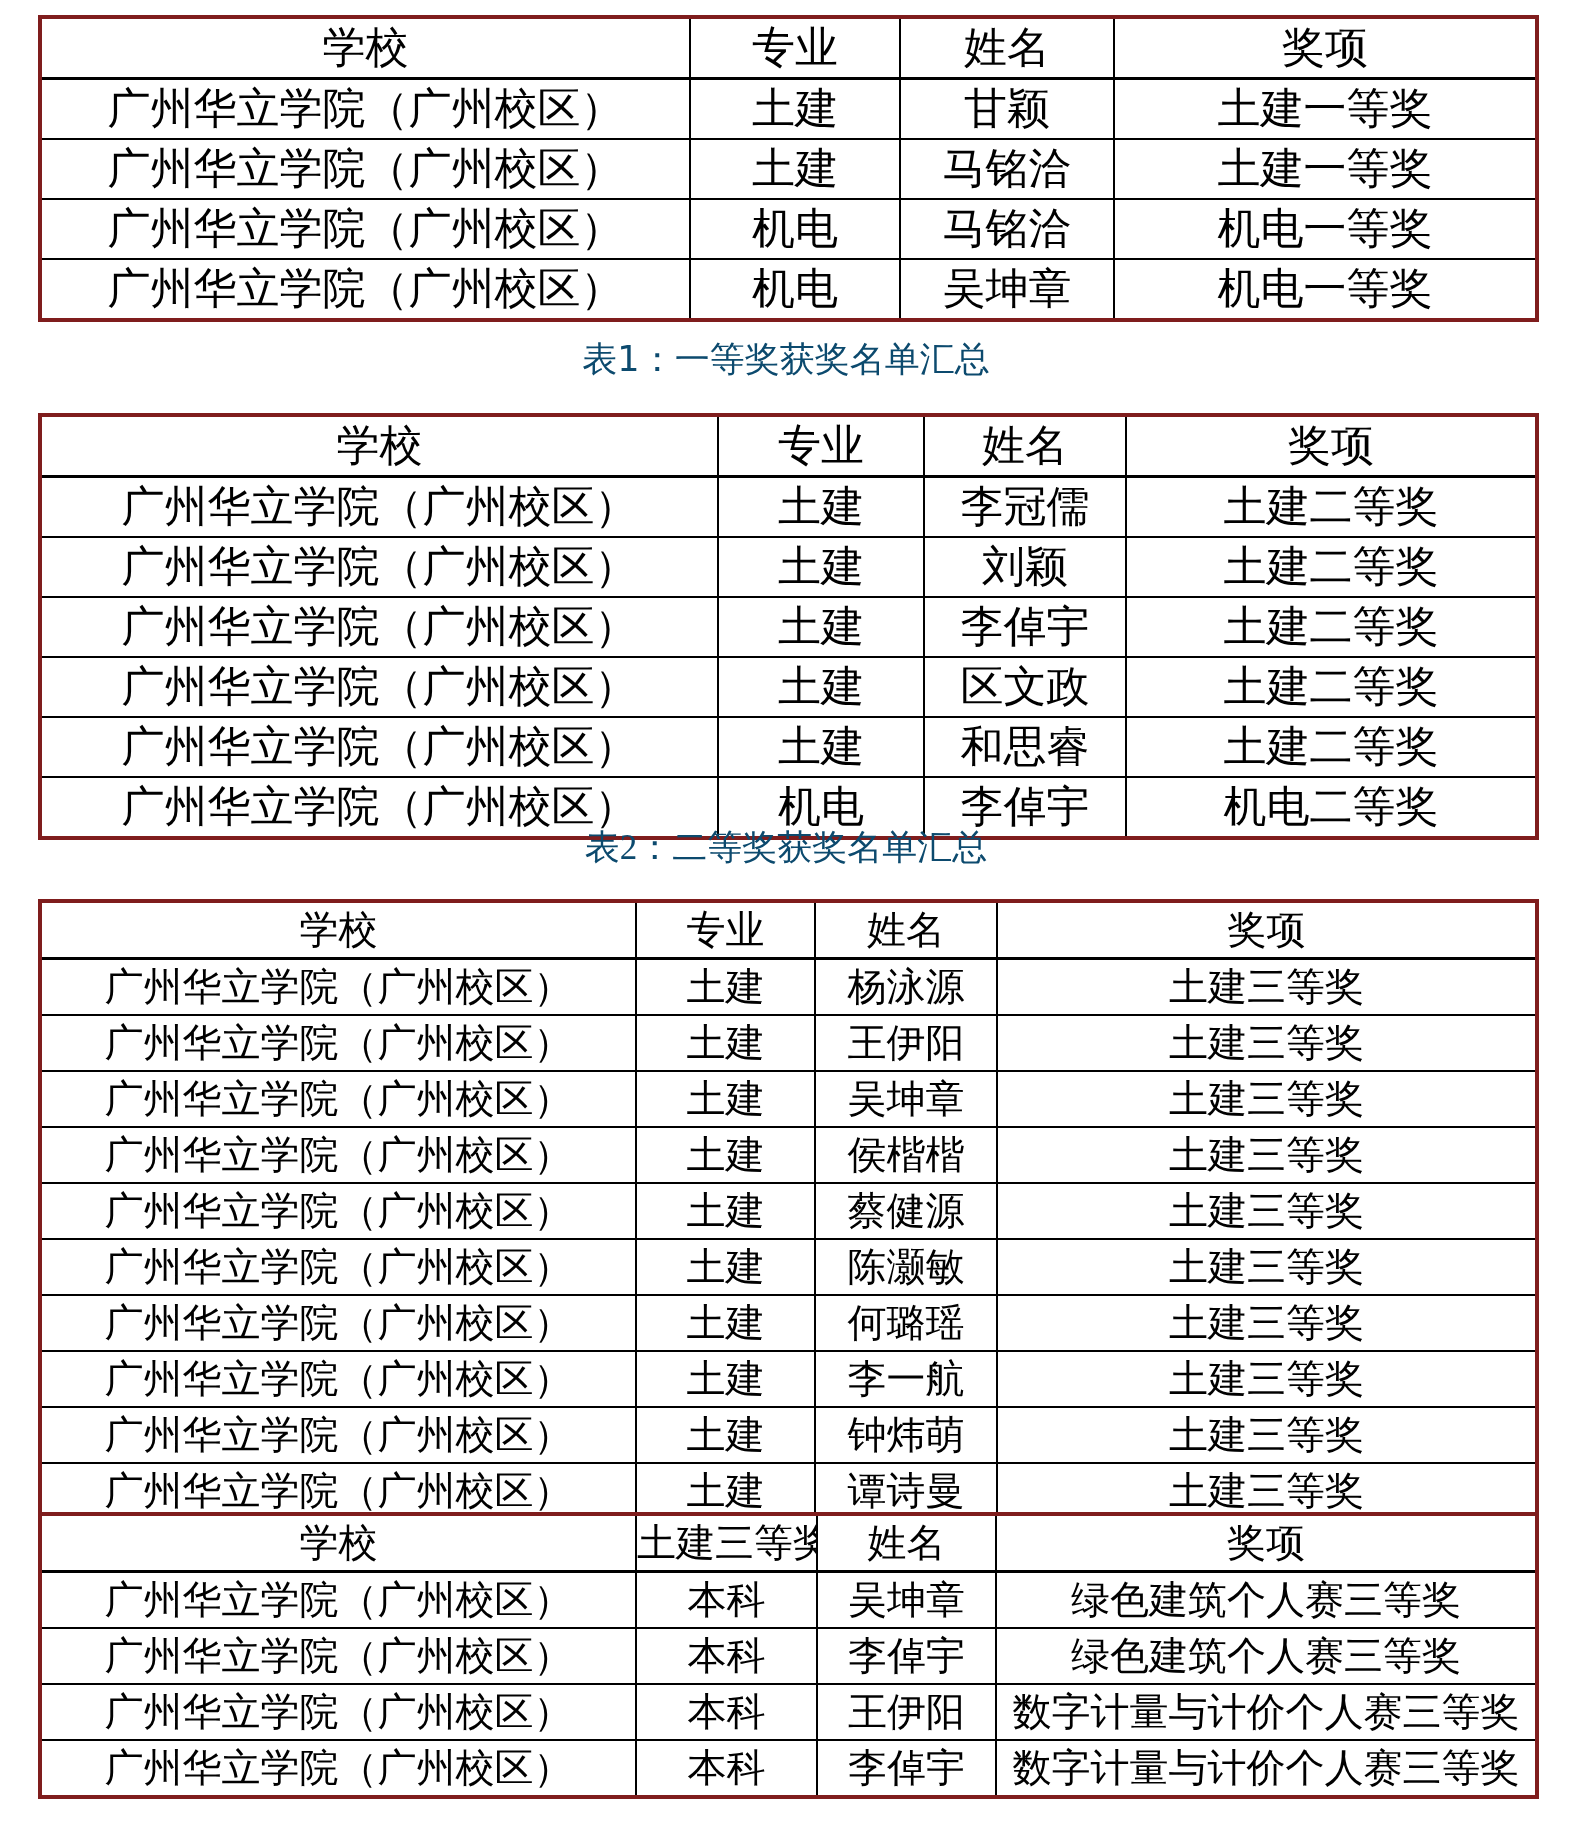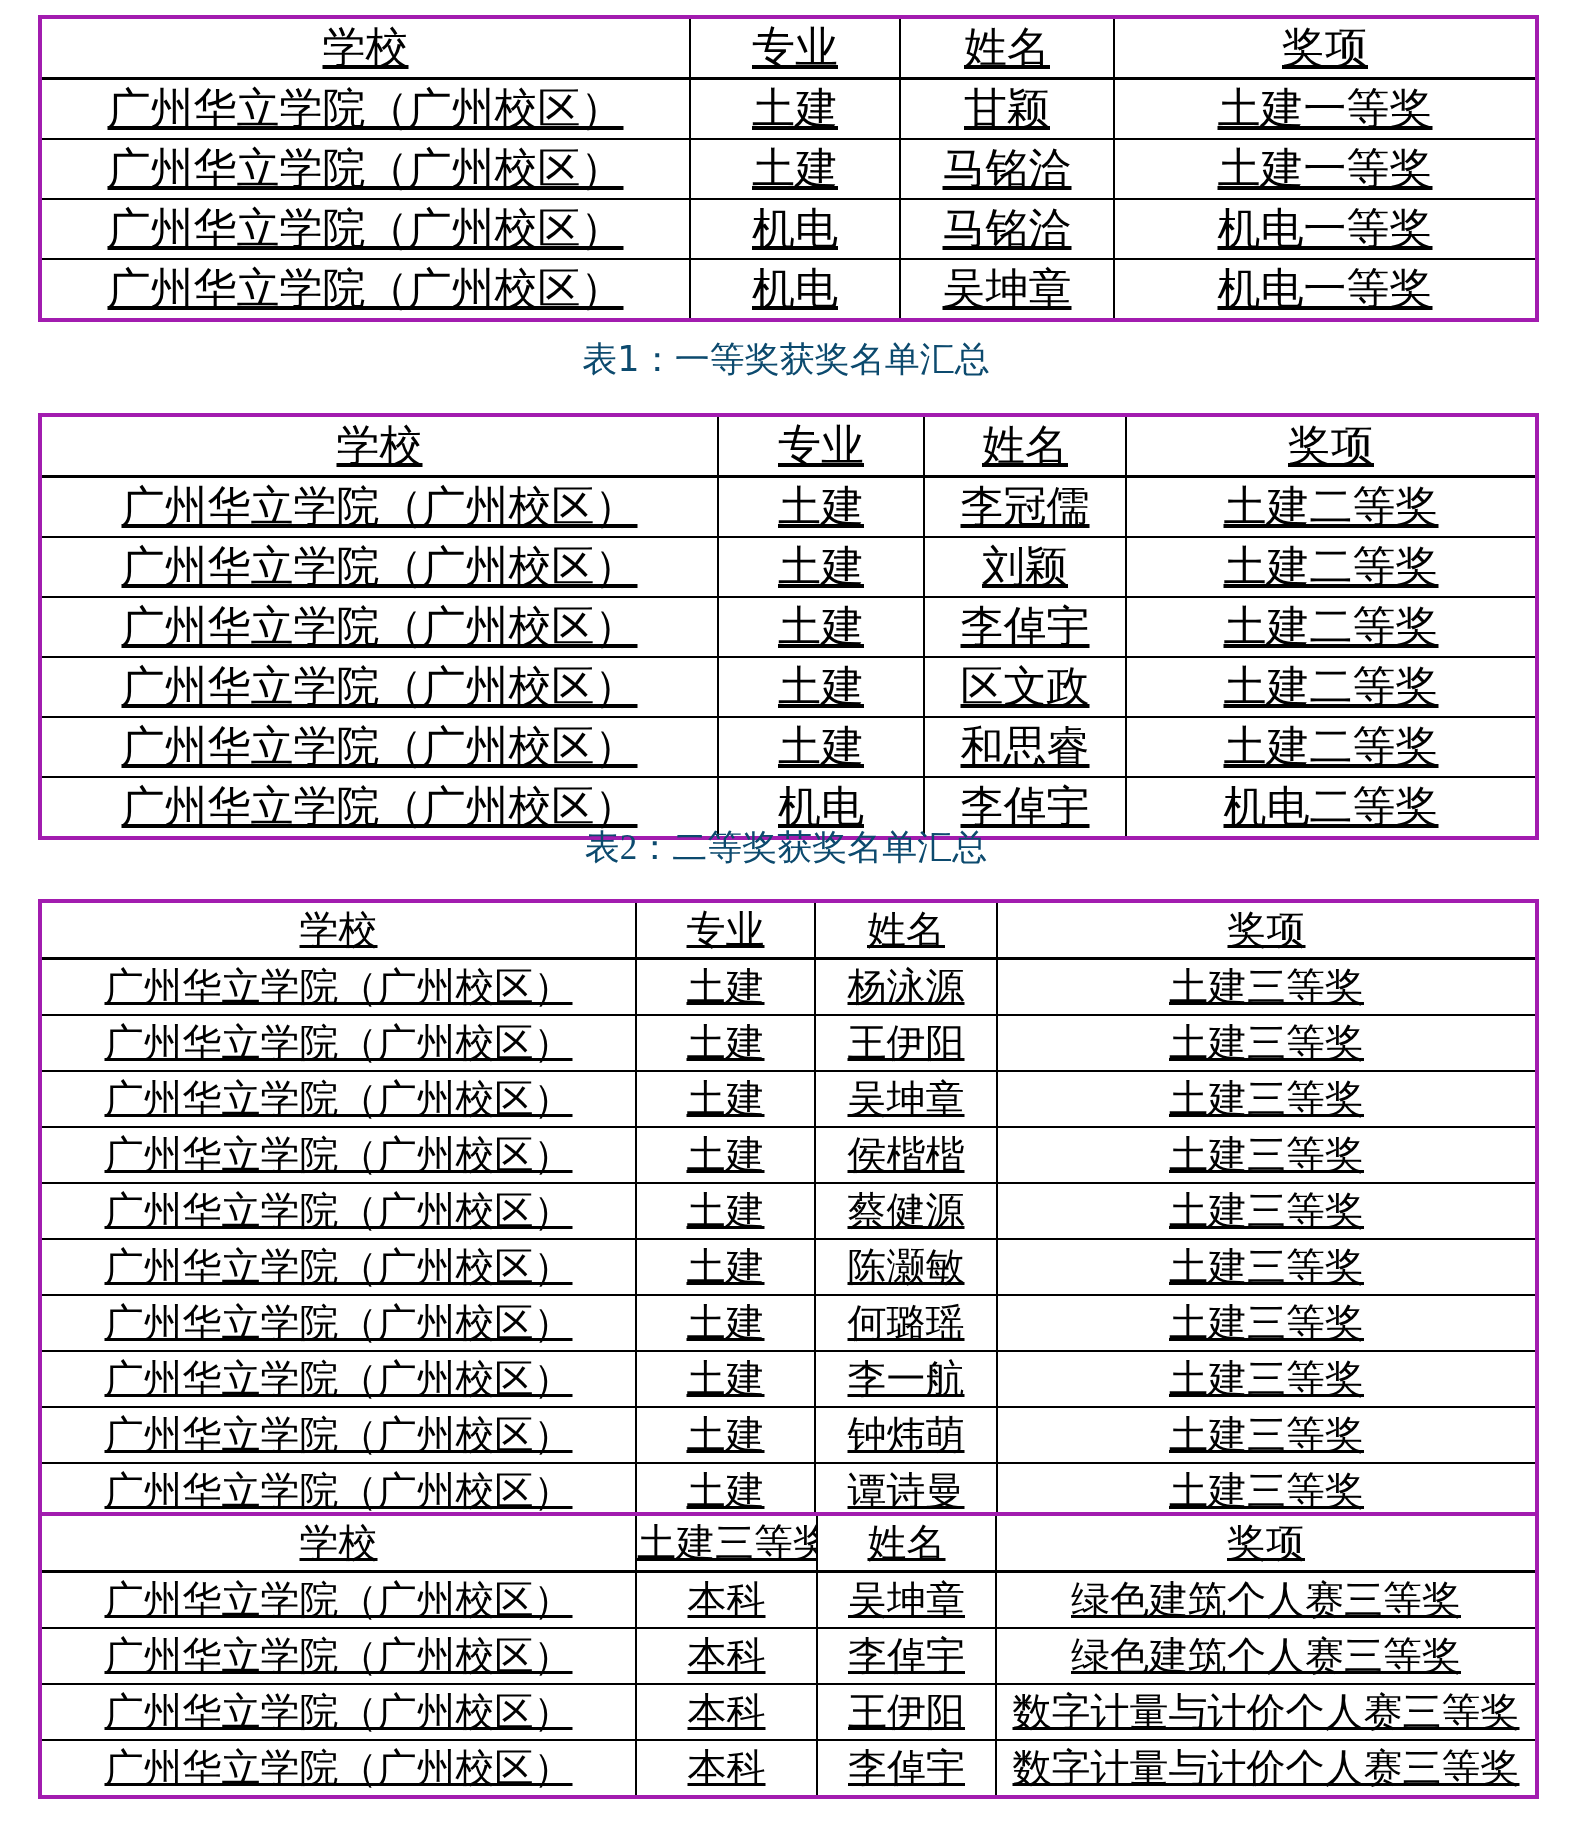--- a/index.html
+++ b/index.html
@@ -15,22 +15,21 @@
     color: #000000;
     font-family: "DejaVu Sans", "Liberation Sans", sans-serif;
   }
   table.award {
     position: absolute;
     left: 38px;
     width: 1497px;
     border-collapse: collapse;
     table-layout: fixed;
     background: #ffffff;
-    border: 4px solid #a21caf;
-    text-decoration: underline;
+    border: 4px solid #7f1d1d;
   }
   table.award th, table.award td {
     border: 2px solid #000000;
     text-align: center;
     vertical-align: middle;
     padding: 0;
     white-space: nowrap;
     overflow: hidden;
     font-weight: normal;
   }

